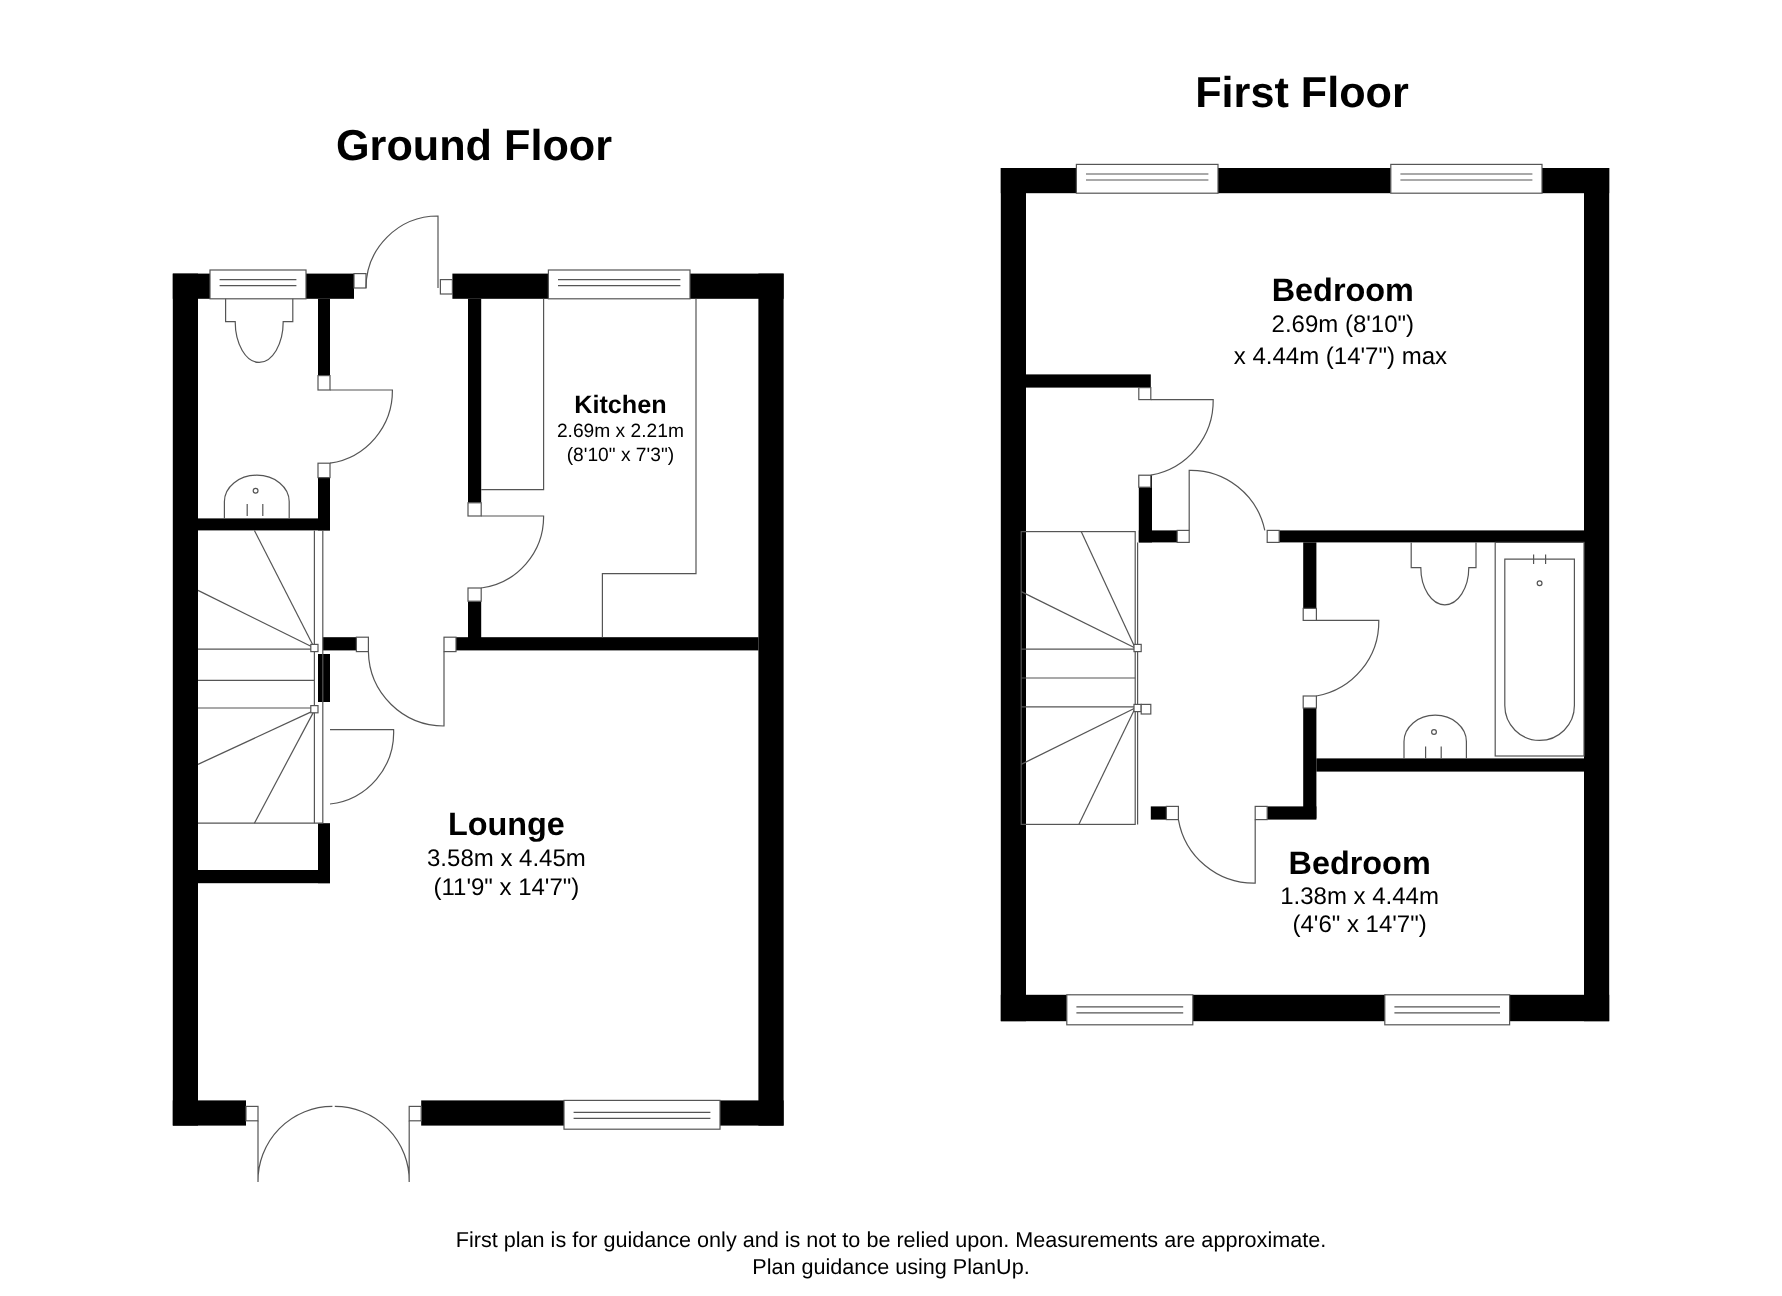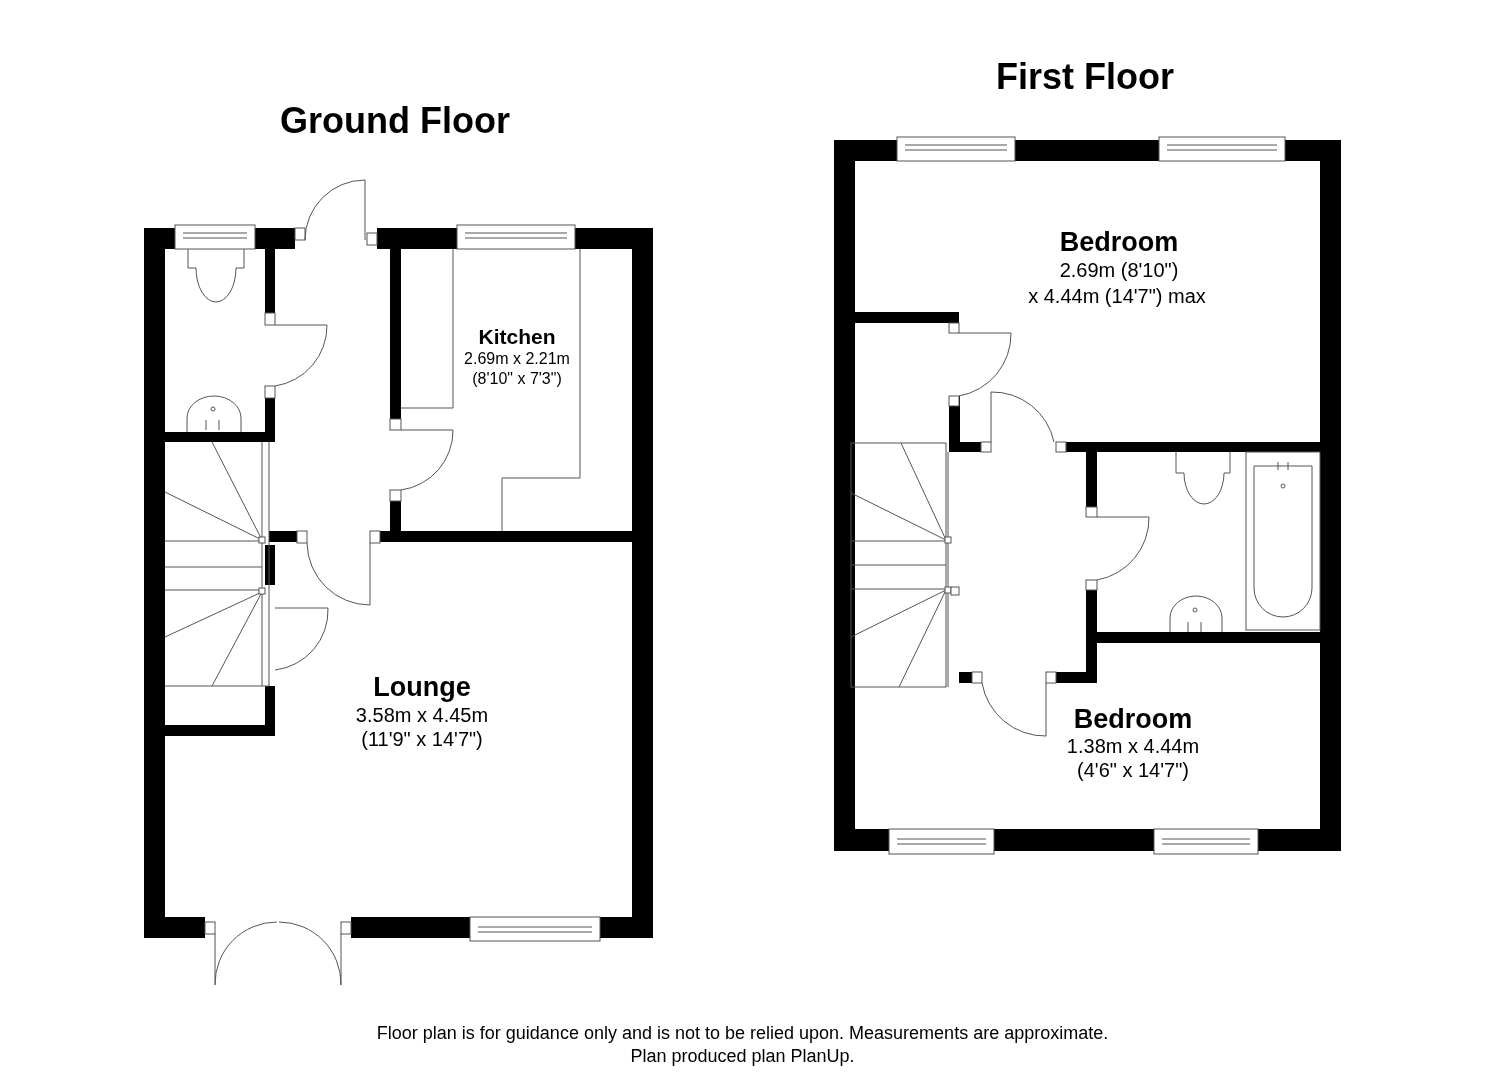--- a/index.html
+++ b/index.html
@@ -185,14 +185,14 @@
     <text class="title" x="1085" y="89" text-anchor="middle">First Floor</text>
     <text class="rname" x="1119" y="251" text-anchor="middle">Bedroom</text>
     <text class="rdim" x="1119" y="277" text-anchor="middle">2.69m (8'10")</text>
     <text class="rdim" x="1117" y="303" text-anchor="middle">x 4.44m (14'7") max</text>
     <text class="rname" x="1133" y="728" text-anchor="middle">Bedroom</text>
     <text class="rdim" x="1133" y="753" text-anchor="middle">1.38m x 4.44m</text>
     <text class="rdim" x="1133" y="777" text-anchor="middle">(4'6" x 14'7")</text>
   </g>
 </svg>
 
-<div class="foot" style="top:1022px;">Floor plan is for guidance only and is not to be relied upon. Measurements are approximate.</div>
-<div class="foot" style="top:1045px;">Plan produced plan PlanUp.</div>
+<div class="foot" style="top:1022px;">First plan is for guidance only and is not to be relied upon. Measurements are approximate.</div>
+<div class="foot" style="top:1045px;">Plan guidance using PlanUp.</div>
 
 </body></html>

